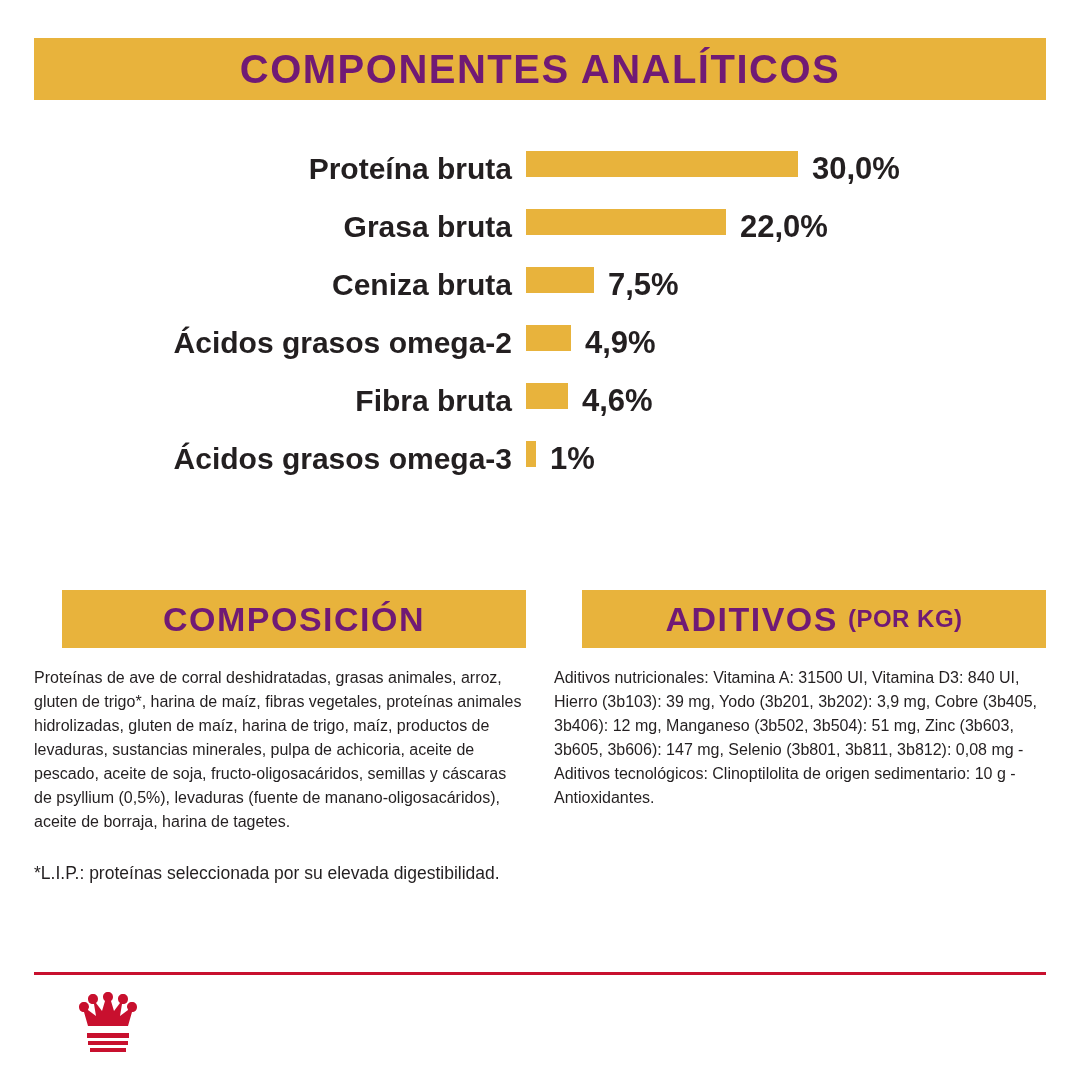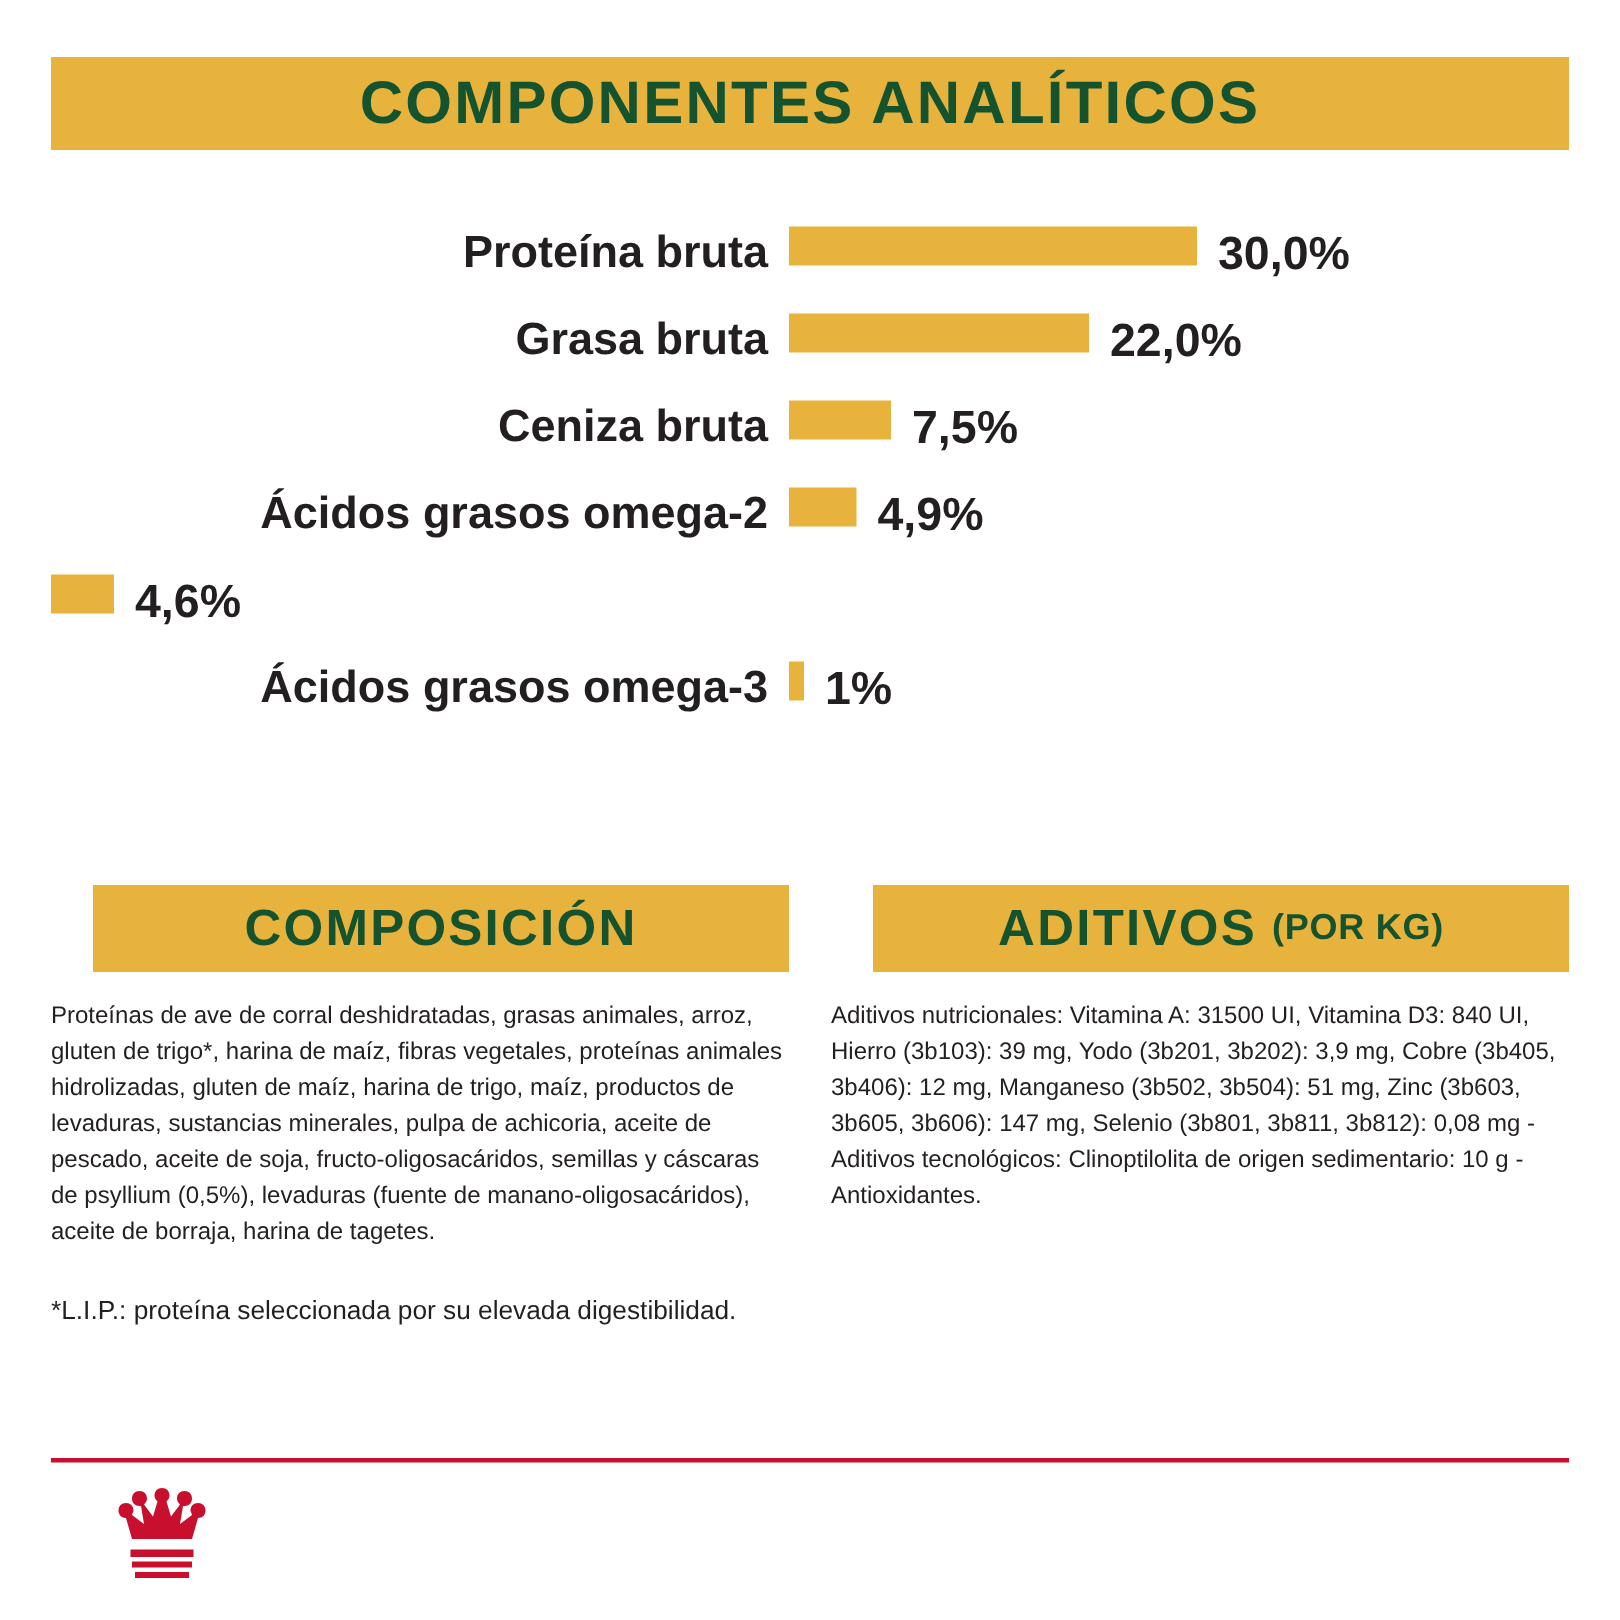--- a/index.html
+++ b/index.html
@@ -19,21 +19,21 @@
 
   .page {
     width: 1080px;
     height: 1080px;
     position: relative;
   }
 
   
   .band {
     background: #e8b33c;
-    color: #14532d;
+    color: #701a75;
     font-weight: bold;
     letter-spacing: 1.5px;
     display: flex;
     align-items: center;
     justify-content: center;
     text-transform: uppercase;
   }
 
   .band-main {
     position: absolute;
@@ -179,20 +179,21 @@
 
     <div class="chart-row">
       <div class="chart-label">Ácidos grasos omega-2</div>
       <div class="chart-bar-wrap">
         <div class="chart-bar" style="width:45px"></div>
         <div class="chart-value">4,9%</div>
       </div>
     </div>
 
     <div class="chart-row">
+      <div class="chart-label">Fibra bruta</div>
       <div class="chart-bar-wrap">
         <div class="chart-bar" style="width:42px"></div>
         <div class="chart-value">4,6%</div>
       </div>
     </div>
 
     <div class="chart-row">
       <div class="chart-label">Ácidos grasos omega-3</div>
       <div class="chart-bar-wrap">
         <div class="chart-bar" style="width:10px"></div>
@@ -202,21 +203,21 @@
 
   </div>
 
   <div class="cols">
 
     <div class="col">
       <div class="band band-sub">
         <span>COMPOSICIÓN</span>
       </div>
       <div class="body-text">Proteínas de ave de corral deshidratadas, grasas animales, arroz, gluten de trigo*, harina de maíz, fibras vegetales, proteínas animales hidrolizadas, gluten de maíz, harina de trigo, maíz, productos de levaduras, sustancias minerales, pulpa de achicoria, aceite de pescado, aceite de soja, fructo-oligosacáridos, semillas y cáscaras de psyllium (0,5%), levaduras (fuente de manano-oligosacáridos), aceite de borraja, harina de tagetes.</div>
-      <div class="note">*L.I.P.: proteína seleccionada por su elevada digestibilidad.</div>
+      <div class="note">*L.I.P.: proteínas seleccionada por su elevada digestibilidad.</div>
     </div>
 
     <div class="col">
       <div class="band band-sub">
         <span>ADITIVOS</span>
         <span class="suffix">(por kg)</span>
       </div>
       <div class="body-text">Aditivos nutricionales: Vitamina A: 31500 UI, Vitamina D3: 840 UI, Hierro (3b103): 39 mg, Yodo (3b201, 3b202): 3,9 mg, Cobre (3b405, 3b406): 12 mg, Manganeso (3b502, 3b504): 51 mg, Zinc (3b603, 3b605, 3b606): 147 mg, Selenio (3b801, 3b811, 3b812): 0,08 mg - Aditivos tecnológicos: Clinoptilolita de origen sedimentario: 10 g - Antioxidantes.</div>
     </div>
 

